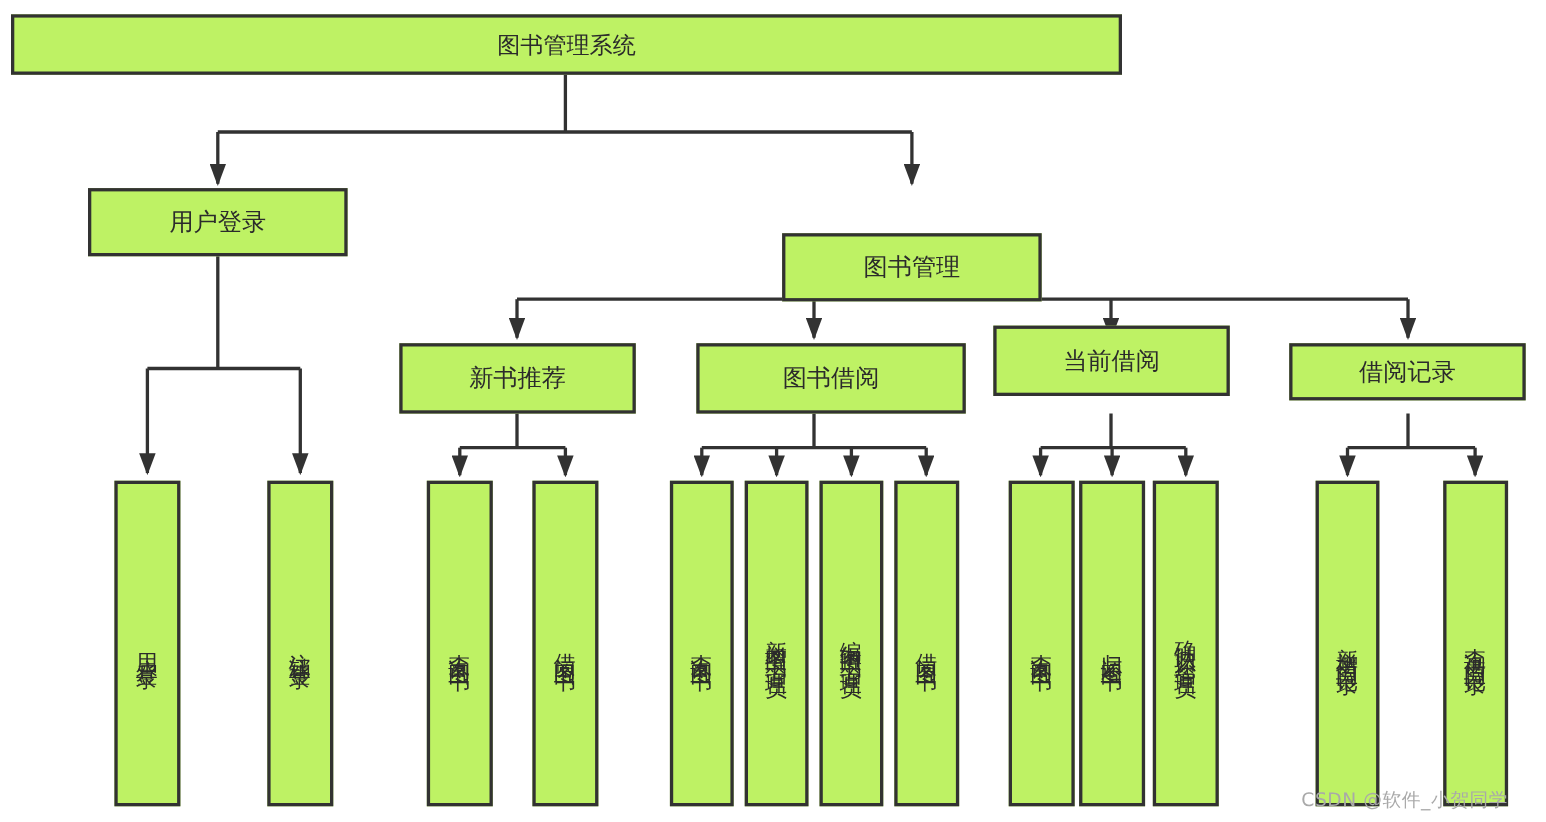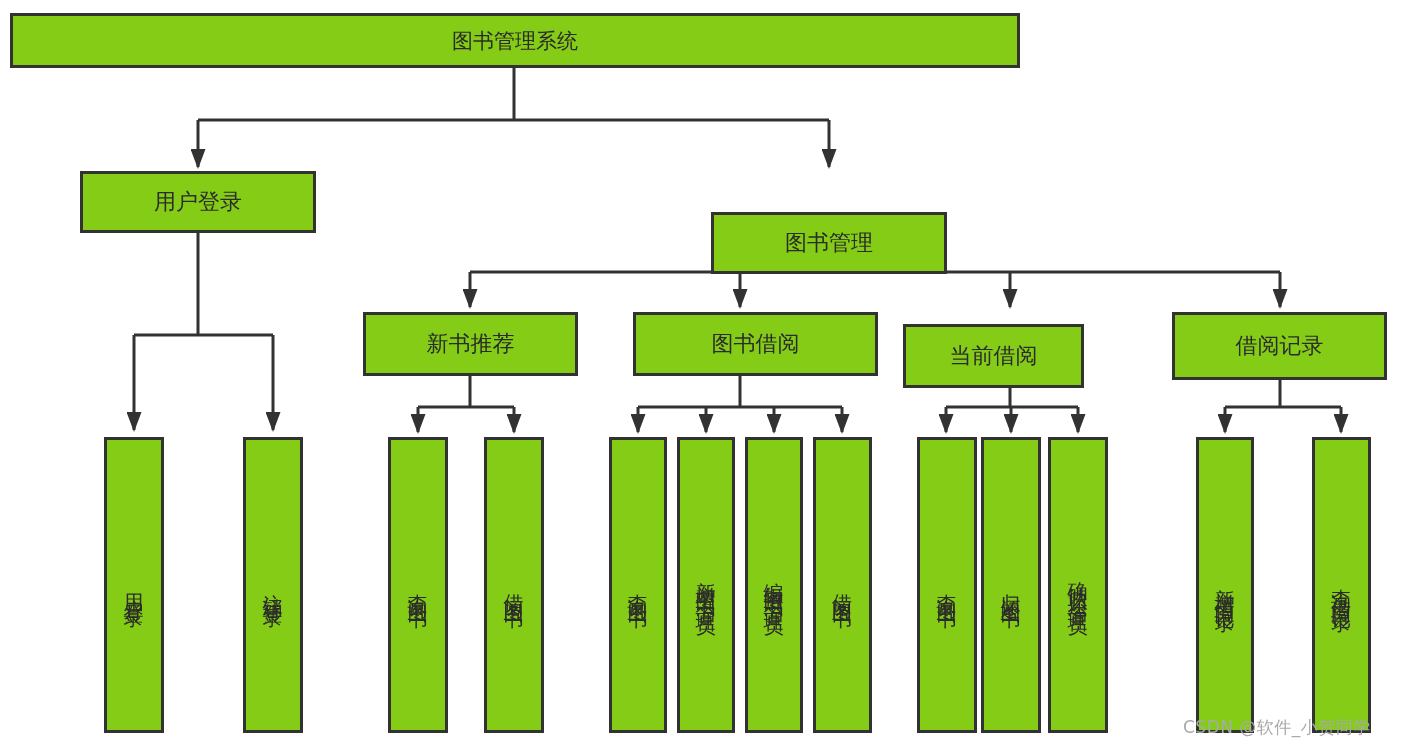--- a/index.html
+++ b/index.html
@@ -9,21 +9,21 @@
     height: 747px;
     background: #ffffff;
     overflow: hidden;
     font-family: "DejaVu Sans", "Liberation Sans", sans-serif;
   }
   .lines { position: absolute; left: 0; top: 0; z-index: 1; }
   .lines path { fill: none; stroke: #323232; stroke-width: 3; }
   .box {
     position: absolute;
     box-sizing: border-box;
-    background: #84cc16;
+    background: #bef264;
     border: 3px solid #323232;
     display: flex;
     align-items: center;
     justify-content: center;
     color: #2b2b2b;
     white-space: nowrap;
     z-index: 2;
     font-size: 22px;
   }
   .root-box { font-size: 21px; }
@@ -93,22 +93,22 @@
     <path d="M1341,407 V432" marker-end="url(#arw)"></path>
   </svg>
 
   <div class="box root-box" style="left:10px; top:13px; width:1010px; height:55px;">图书管理系统</div>
 
   <div class="box" style="left:80px; top:171px; width:236px; height:62px;">用户登录</div>
   <div class="box" style="left:711px; top:171px; width:236px; height:62px;margin-top:41px;">图书管理</div>
 
   <div class="box" style="left:363px; top:312px; width:215px; height:64px;">新书推荐</div>
   <div class="box" style="left:633px; top:312px; width:245px; height:64px;">图书借阅</div>
-  <div class="box" style="left:903px; top:324px; width:181px; height:64px;">当前借阅</div>
-  <div class="box" style="left:1172px; top:312px; width:215px; height:68px;text-align:right;">借阅记录</div>
+  <div class="box" style="left:903px; top:296px; width:215px; height:64px;">当前借阅</div>
+  <div class="box" style="left:1172px; top:312px; width:215px; height:52px;text-align:right;">借阅记录</div>
 
   <div class="box vbox" style="left:104px; top:437px; width:60px; height:296px;">用户登录</div>
   <div class="box vbox" style="left:243px; top:437px; width:60px; height:296px;">注销登录</div>
 
   <div class="box vbox" style="left:388px; top:437px; width:60px; height:296px;">查询图书</div>
   <div class="box vbox" style="left:484px; top:437px; width:60px; height:296px;">借阅图书</div>
 
   <div class="box vbox" style="left:609px; top:437px; width:58px; height:296px;">查询图书</div>
   <div class="box vbox" style="left:677px; top:437px; width:58px; height:296px;">新增图书（管理员）</div>
   <div class="box vbox" style="left:745px; top:437px; width:58px; height:296px;">编辑图书（管理员）</div>

